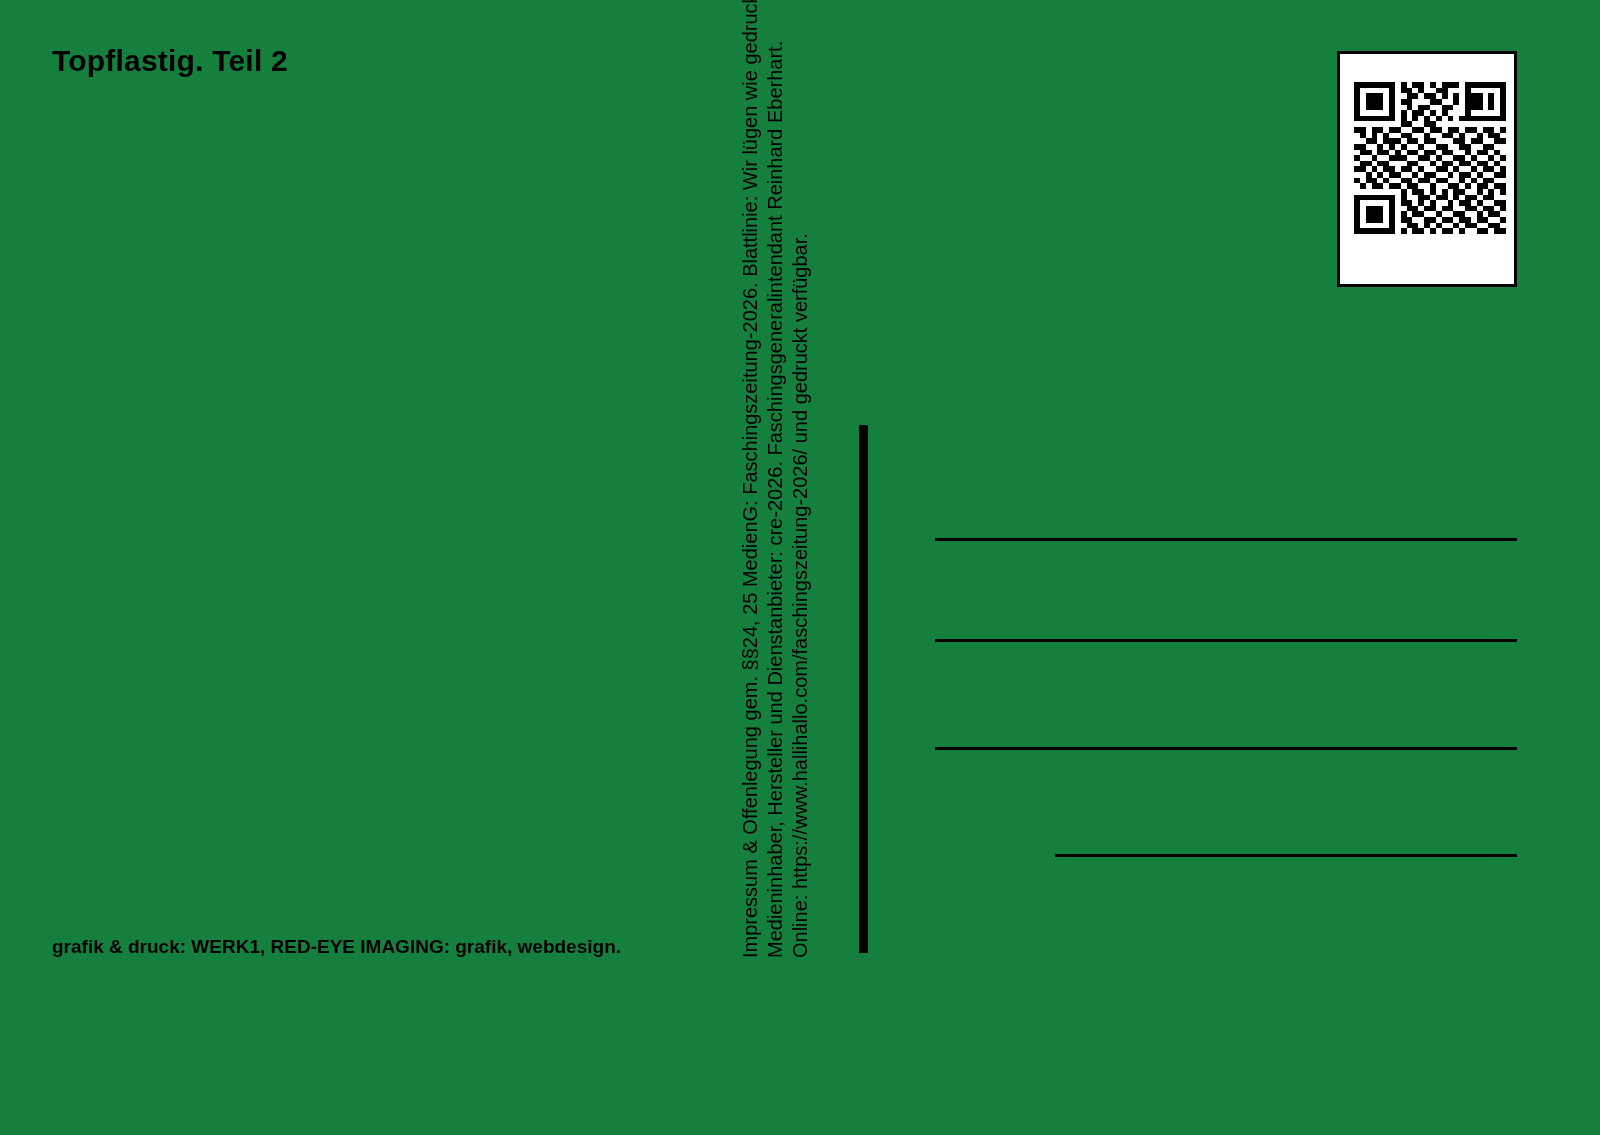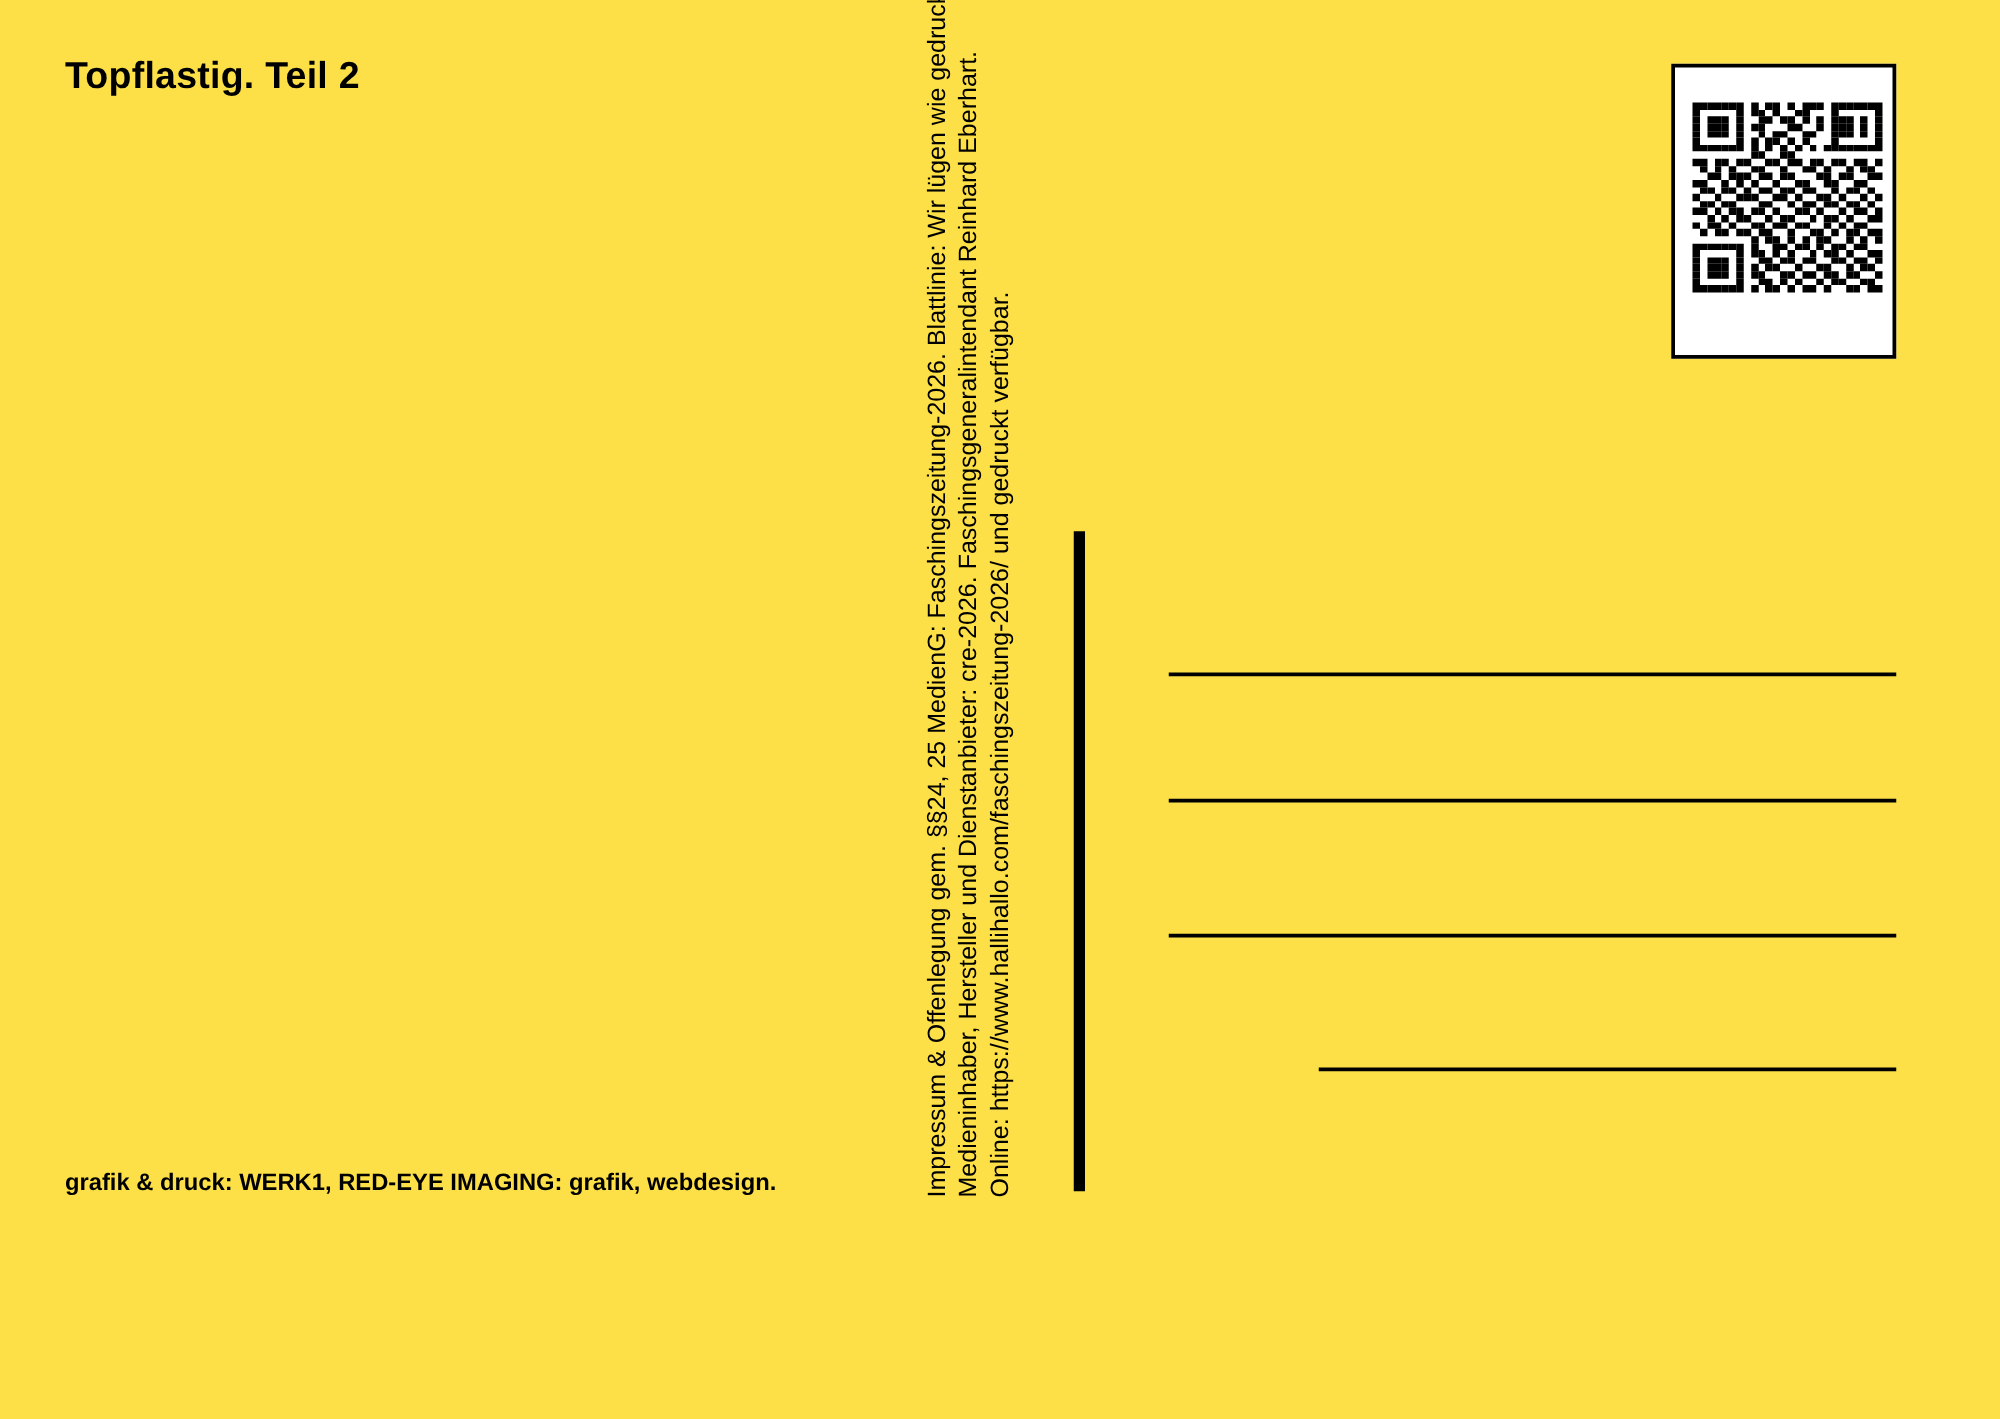--- a/index.html
+++ b/index.html
@@ -8,21 +8,21 @@
     background: #ffffff;
   }
   body {
     font-family: "Liberation Sans", sans-serif;
     color: #000000;
   }
   .postcard {
     position: relative;
     width: 1600px;
     height: 1135px;
-    background: #fde047;
+    background: #15803d;
     overflow: hidden;
   }
 
   
   .title {
     position: absolute;
     left: 52px;
     top: 44px;
     font-size: 30px;
     font-weight: bold;

